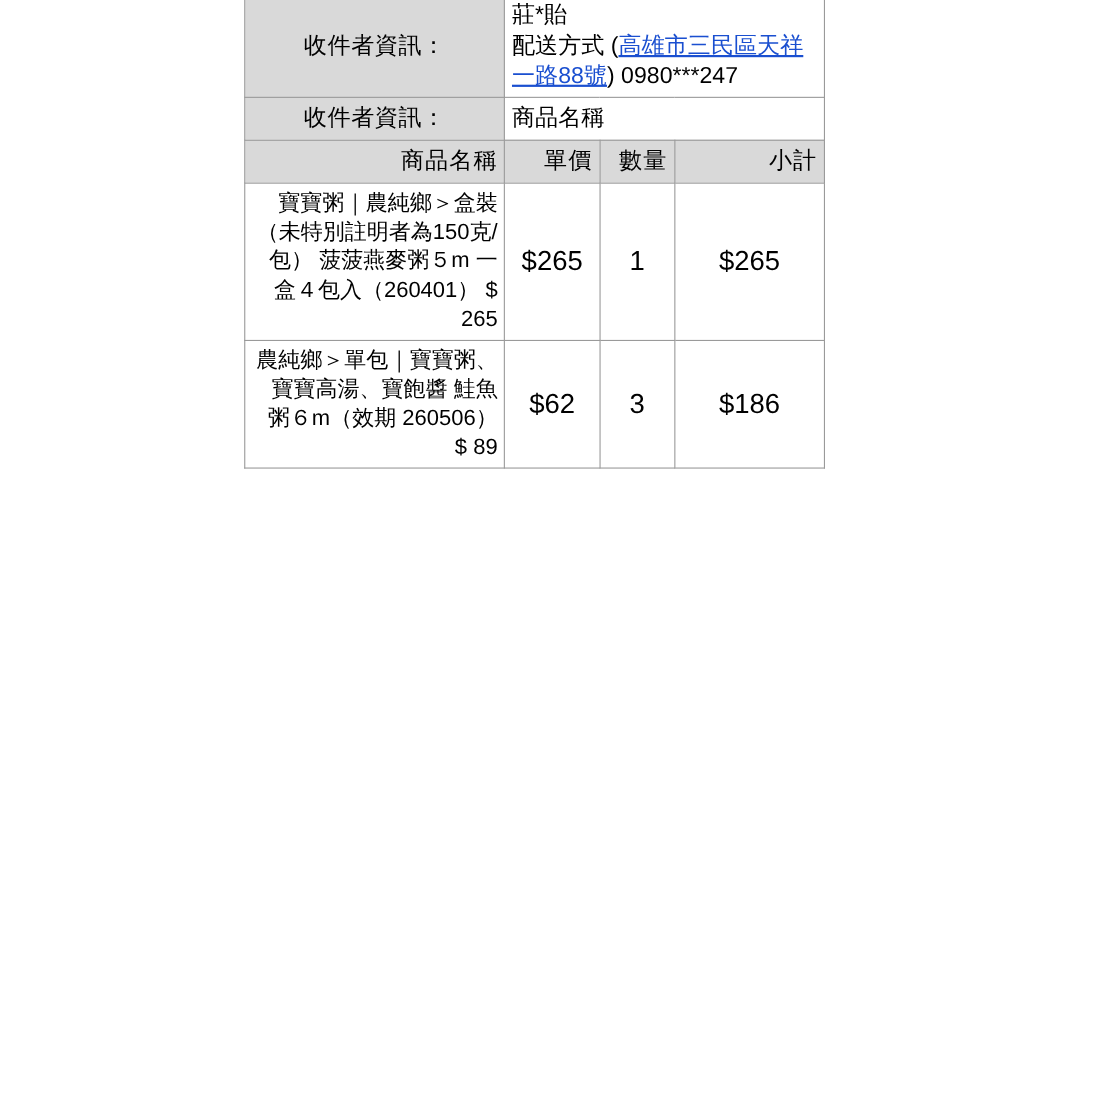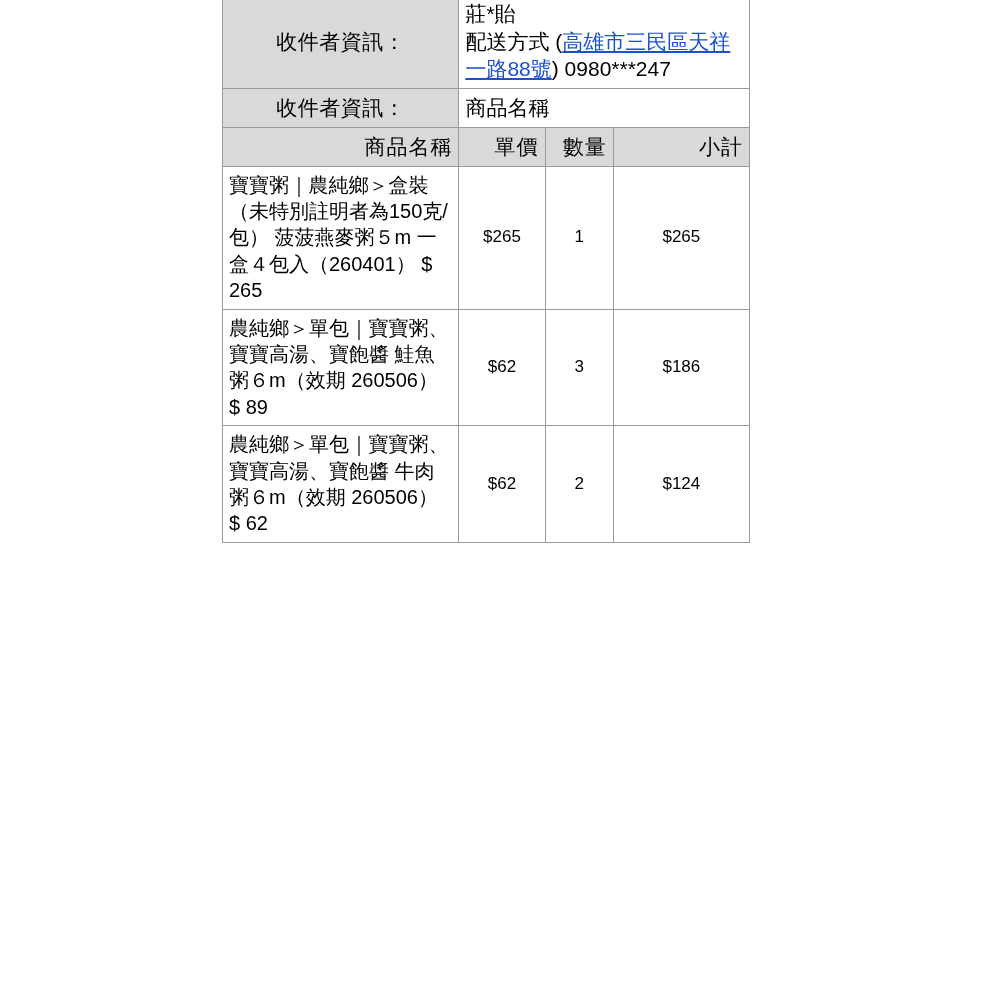--- a/index.html
+++ b/index.html
@@ -52,28 +52,28 @@
   }
   .header-cell {
     background: #d9d9d9;
     text-align: right;
     font-size: 21px;
     letter-spacing: 1px;
     padding-top: 7px;
     padding-bottom: 7px;
   }
   .item-name {
-    text-align: left;
+    text-align: right;
     font-size: 20px;
     line-height: 1.38;
     padding: 8px 4px;
   }
   .item-price, .item-qty, .item-sub {
     text-align: center;
-    font-size: 17px;
+    font-size: 25px;
   }
   .col-name { width: 236px; }
   .col-price { width: 86px; }
   .col-qty { width: 68px; }
   .col-sub { width: 136px; }
   .recipient-line { display: block; }
 </style>
 </head>
 <body>
 
@@ -108,21 +108,15 @@
         <td class="item-price">$265</td>
         <td class="item-qty">1</td>
         <td class="item-sub">$265</td>
       </tr>
       <tr>
         <td class="item-name">農純鄉＞單包｜寶寶粥、寶寶高湯、寶飽醬 鮭魚粥６m（效期 260506） $ 89</td>
         <td class="item-price">$62</td>
         <td class="item-qty">3</td>
         <td class="item-sub">$186</td>
       </tr>
-      <tr>
-        <td class="item-name">農純鄉＞單包｜寶寶粥、寶寶高湯、寶飽醬 牛肉粥６m（效期 260506） $ 62</td>
-        <td class="item-price">$62</td>
-        <td class="item-qty">2</td>
-        <td class="item-sub">$124</td>
-      </tr>
     </tbody>
   </table>
 </div>
 
 </body></html>

